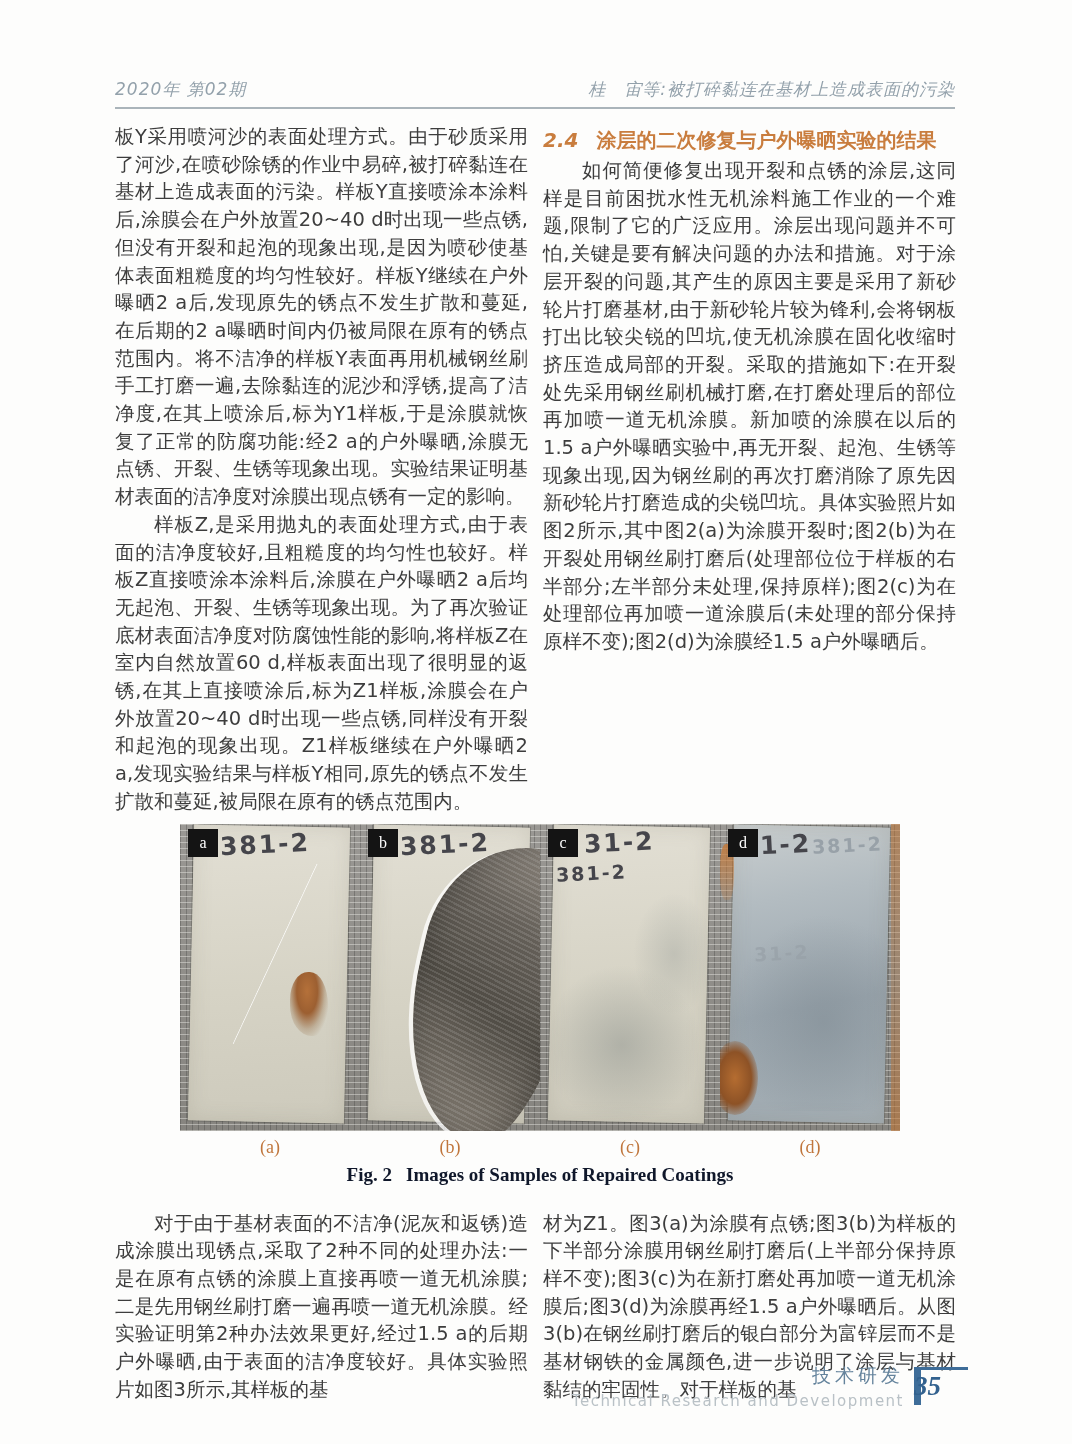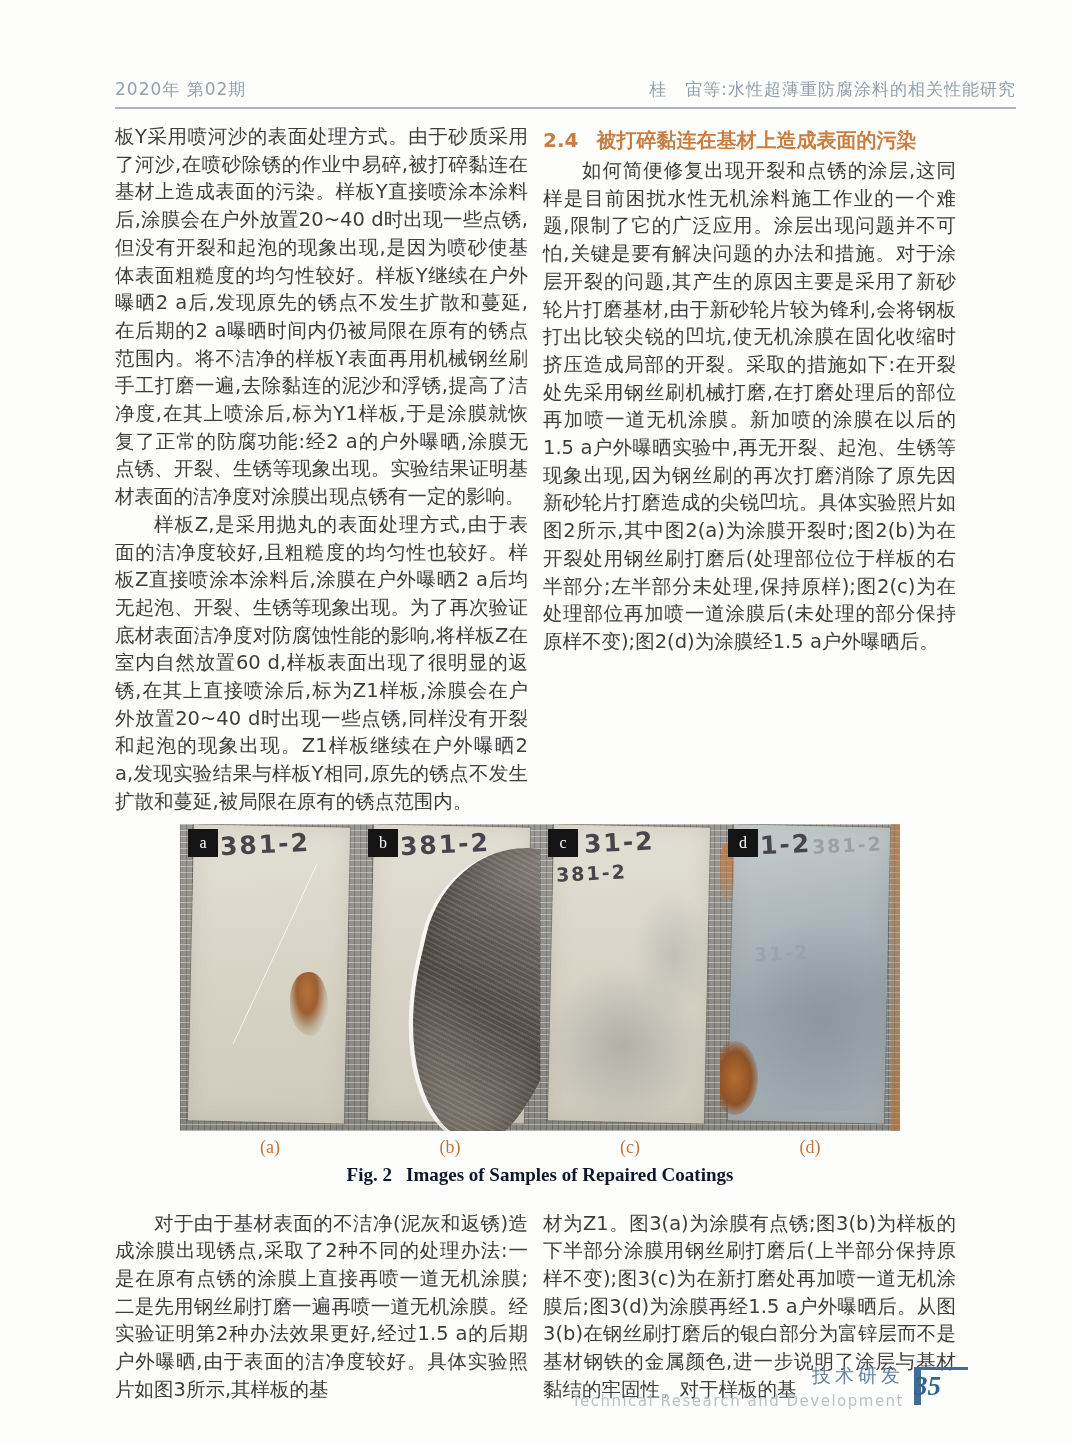--- a/index.html
+++ b/index.html
@@ -3,33 +3,33 @@
 <meta charset="utf-8">
 <style>
   html,body{margin:0;padding:0;background:#e8e8e8;}
   .page{
     position:relative;width:1072px;height:1444px;margin:0 auto;
     background:#fdfdfc;overflow:hidden;
     font-family:"DejaVu Sans","Liberation Sans",sans-serif;
     color:#3d3d3d;
   }
   
-  .hdr{padding:78px 56px 0 115px;}
+  .hdr{padding:78px 117px 0 115px;font-style:italic;}
   .hdr-row{display:flex;justify-content:space-between;align-items:baseline;
     font-size:17px;color:#93a1ab;letter-spacing:1px;}
   .hdr-rule{border-bottom:2px solid #aab4ba;margin-top:6px;}
   
   .cols{display:flex;gap:15px;padding:14px 116px 0 115px;}
   .col{width:420px;font-size:19.5px;line-height:27.7px;text-align:justify;
     text-justify:inter-ideograph;}
   .col p{margin:0;text-indent:2em;}
   .col p.noindent{text-indent:0;}
   .sec-head{color:#c97d3e;font-weight:bold;font-size:20px;line-height:30px;
     margin:2px 0 2px 0;text-indent:0;}
-  .sec-head .no{margin-right:18px;}
+  .sec-head .no{margin-right:18px;font-style:italic;}
   
   .fig{margin:8px 0 0 180px;width:720px;}
   .fig-strip{display:flex;width:720px;height:307px;}
   .tile{position:relative;width:180px;height:307px;overflow:hidden;
     background-color:#95938e;
     background-image:
       repeating-linear-gradient(0deg, rgba(235,235,230,.45) 0 1px, transparent 1px 6px),
       repeating-linear-gradient(90deg, rgba(70,70,68,.38) 0 1px, transparent 1px 6px),
       linear-gradient(180deg,#9a9894,#86847f);}
   .plate{position:absolute;top:2px;left:11px;right:13px;bottom:9px;
@@ -90,33 +90,33 @@
     font:italic bold 27px "Liberation Serif","DejaVu Serif",serif;color:#32618e;}
 </style>
 </head>
 <body>
 
 <div class="page">
 
   <div class="hdr">
     <div class="hdr-row">
       <span>2020年 第02期</span>
-      <span>桂　宙等:水性超薄重防腐涂料的相关性能研究</span>
+      <span>桂　宙等:被打碎黏连在基材上造成表面的污染</span>
     </div>
     <div class="hdr-rule"></div>
   </div>
 
   <div class="cols">
     <div class="col">
       <p class="noindent">板Y采用喷河沙的表面处理方式。由于砂质采用了河沙,在喷砂除锈的作业中易碎,被打碎黏连在基材上造成表面的污染。样板Y直接喷涂本涂料后,涂膜会在户外放置20~40 d时出现一些点锈,但没有开裂和起泡的现象出现,是因为喷砂使基体表面粗糙度的均匀性较好。样板Y继续在户外曝晒2 a后,发现原先的锈点不发生扩散和蔓延,在后期的2 a曝晒时间内仍被局限在原有的锈点范围内。将不洁净的样板Y表面再用机械钢丝刷手工打磨一遍,去除黏连的泥沙和浮锈,提高了洁净度,在其上喷涂后,标为Y1样板,于是涂膜就恢复了正常的防腐功能:经2 a的户外曝晒,涂膜无点锈、开裂、生锈等现象出现。实验结果证明基材表面的洁净度对涂膜出现点锈有一定的影响。</p>
       <p>样板Z,是采用抛丸的表面处理方式,由于表面的洁净度较好,且粗糙度的均匀性也较好。样板Z直接喷涂本涂料后,涂膜在户外曝晒2 a后均无起泡、开裂、生锈等现象出现。为了再次验证底材表面洁净度对防腐蚀性能的影响,将样板Z在室内自然放置60 d,样板表面出现了很明显的返锈,在其上直接喷涂后,标为Z1样板,涂膜会在户外放置20~40 d时出现一些点锈,同样没有开裂和起泡的现象出现。Z1样板继续在户外曝晒2 a,发现实验结果与样板Y相同,原先的锈点不发生扩散和蔓延,被局限在原有的锈点范围内。</p>
     </div>
     <div class="col">
       <div class="sec-head">
-        <span class="no">2.4</span><span>被打碎黏连在基材上造成表面的污染</span>
+        <span class="no">2.4</span><span>涂层的二次修复与户外曝晒实验的结果</span>
       </div>
       <p>如何简便修复出现开裂和点锈的涂层,这同样是目前困扰水性无机涂料施工作业的一个难题,限制了它的广泛应用。涂层出现问题并不可怕,关键是要有解决问题的办法和措施。对于涂层开裂的问题,其产生的原因主要是采用了新砂轮片打磨基材,由于新砂轮片较为锋利,会将钢板打出比较尖锐的凹坑,使无机涂膜在固化收缩时挤压造成局部的开裂。采取的措施如下:在开裂处先采用钢丝刷机械打磨,在打磨处理后的部位再加喷一道无机涂膜。新加喷的涂膜在以后的1.5 a户外曝晒实验中,再无开裂、起泡、生锈等现象出现,因为钢丝刷的再次打磨消除了原先因新砂轮片打磨造成的尖锐凹坑。具体实验照片如图2所示,其中图2(a)为涂膜开裂时;图2(b)为在开裂处用钢丝刷打磨后(处理部位位于样板的右半部分;左半部分未处理,保持原样);图2(c)为在处理部位再加喷一道涂膜后(未处理的部分保持原样不变);图2(d)为涂膜经1.5 a户外曝晒后。</p>
     </div>
   </div>
 
   <div class="fig">
     <div class="fig-strip">
 
       <div class="tile tile-a">
         <div class="plate"></div>

